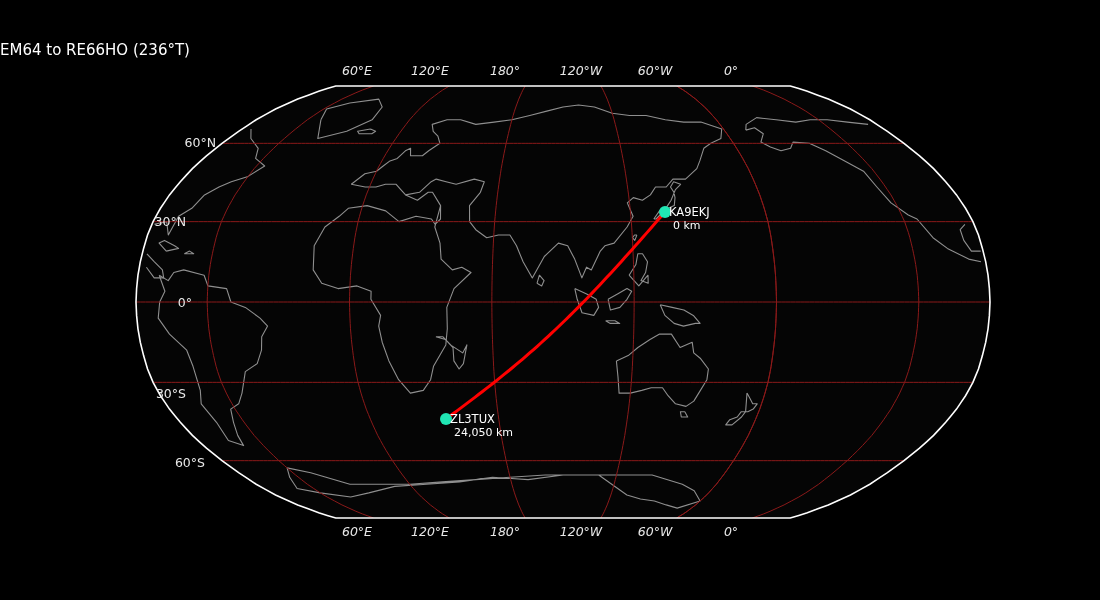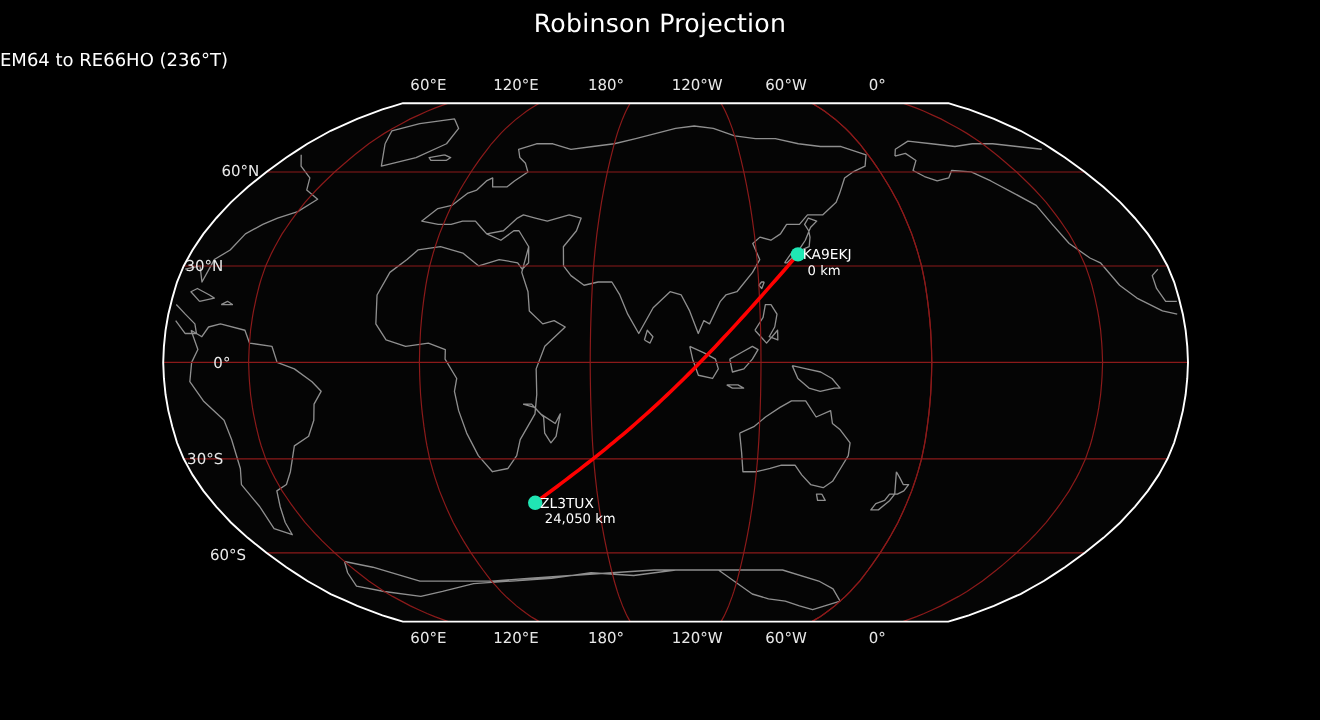--- a/index.html
+++ b/index.html
@@ -43,40 +43,39 @@
     position: absolute;
     top: 0;
     left: 0;
   }
   .lonlabel, .latlabel {
     position: absolute;
     font-size: 12.5px;
     color: #e8e8e8;
     white-space: nowrap;
   }
-  .lonlabel { transform: translateX(-50%); }
+  .lonlabel { transform: translateX(-50%); font-style: italic; }
   .latlabel { transform: translateY(-50%); text-align: right; }
   .station-label {
     position: absolute;
     font-size: 11.5px;
     color: #ffffff;
     white-space: nowrap;
     line-height: 13px;
   }
   .station-dist {
     font-size: 11px;
     color: #ffffff;
   }
 </style>
 </head>
 <body>
 
 <div id="root">
 
-  <div id="title">Robinson Projection</div>
   <div id="subtitle">EM64 to RE66HO (236°T)</div>
 
   <svg id="mapsvg" width="1100" height="600" viewBox="0 0 1100 600">
 
     <defs>
       <clipPath id="mapclip">
         <path id="clipshape" d="M790.25,86.00 L798.79,88.58 L807.33,91.16 L817.81,95.13 L828.30,99.09 L839.38,104.04 L850.46,108.98 L860.15,114.39 L869.84,119.80 L878.62,125.55 L887.39,131.30 L895.70,137.31 L904.00,143.33 L911.77,149.56 L919.54,155.79 L926.57,162.19 L933.59,168.60 L939.64,175.13 L945.68,181.67 L951.10,188.29 L956.52,194.91 L961.03,201.58 L965.53,208.26 L969.23,214.95 L972.92,221.65 L975.70,228.34 L978.47,235.04 L980.44,241.74 L982.40,248.43 L984.06,255.13 L985.73,261.82 L986.88,268.52 L988.04,275.22 L988.72,281.91 L989.40,288.61 L989.70,295.30 L990.00,302.00 L989.70,308.70 L989.40,315.39 L988.72,322.09 L988.04,328.78 L986.88,335.48 L985.73,342.18 L984.06,348.87 L982.40,355.57 L980.44,362.26 L978.47,368.96 L975.70,375.66 L972.92,382.35 L969.23,389.05 L965.53,395.74 L961.03,402.42 L956.52,409.09 L951.10,415.71 L945.68,422.33 L939.64,428.87 L933.59,435.40 L926.57,441.81 L919.54,448.21 L911.77,454.44 L904.00,460.67 L895.70,466.69 L887.39,472.70 L878.62,478.45 L869.84,484.20 L860.15,489.61 L850.46,495.02 L839.38,499.96 L828.30,504.91 L817.81,508.87 L807.33,512.84 L798.79,515.42 L790.25,518.00 L335.75,518.00 L327.21,515.42 L318.67,512.84 L308.19,508.87 L297.70,504.91 L286.62,499.96 L275.54,495.02 L265.85,489.61 L256.16,484.20 L247.38,478.45 L238.61,472.70 L230.30,466.69 L222.00,460.67 L214.23,454.44 L206.46,448.21 L199.43,441.81 L192.41,435.40 L186.36,428.87 L180.32,422.33 L174.90,415.71 L169.48,409.09 L164.97,402.42 L160.47,395.74 L156.77,389.05 L153.08,382.35 L150.30,375.66 L147.53,368.96 L145.56,362.26 L143.60,355.57 L141.94,348.87 L140.27,342.18 L139.12,335.48 L137.96,328.78 L137.28,322.09 L136.60,315.39 L136.30,308.70 L136.00,302.00 L136.30,295.30 L136.60,288.61 L137.28,281.91 L137.96,275.22 L139.12,268.52 L140.27,261.82 L141.94,255.13 L143.60,248.43 L145.56,241.74 L147.53,235.04 L150.30,228.34 L153.08,221.65 L156.77,214.95 L160.47,208.26 L164.97,201.58 L169.48,194.91 L174.90,188.29 L180.32,181.67 L186.36,175.13 L192.41,168.60 L199.43,162.19 L206.46,155.79 L214.23,149.56 L222.00,143.33 L230.30,137.31 L238.61,131.30 L247.38,125.55 L256.16,119.80 L265.85,114.39 L275.54,108.98 L286.62,104.04 L297.70,99.09 L308.19,95.13 L318.67,91.16 L327.21,88.58 L335.75,86.00 Z"></path>
       </clipPath>
     </defs>
 
@@ -146,21 +145,21 @@
       <div class="lonlabel" style="left: 505px; top: 524px;">180°</div>
       <div class="lonlabel" style="left: 581px; top: 524px;">120°W</div>
       <div class="lonlabel" style="left: 655px; top: 524px;">60°W</div>
       <div class="lonlabel" style="left: 731px; top: 524px;">0°</div>
     </div>
 
   <div id="lat-left">
       <div class="latlabel" style="top: 142px; left: 11px; width: 205px;">60°N</div>
       <div class="latlabel" style="top: 221px; left: 0px; width: 186px;">30°N</div>
       <div class="latlabel" style="top: 302px; left: 0px; width: 192px;">0°</div>
-      <div class="latlabel" style="top: 382px; left: 0px; width: 186px;">30°S</div>
+      <div class="latlabel" style="top: 393px; left: 0px; width: 186px;">30°S</div>
       <div class="latlabel" style="top: 462px; left: 0px; width: 205px;">60°S</div>
     </div>
 
   <div id="station-labels">
       <div class="station-label" style="left: 669px; top: 206px;">
         <div>KA9EKJ</div>
         <div class="station-dist" style="margin-left: 4px;">0 km</div>
       </div>
       <div class="station-label" style="left: 450px; top: 413px;">
         <div>ZL3TUX</div>

